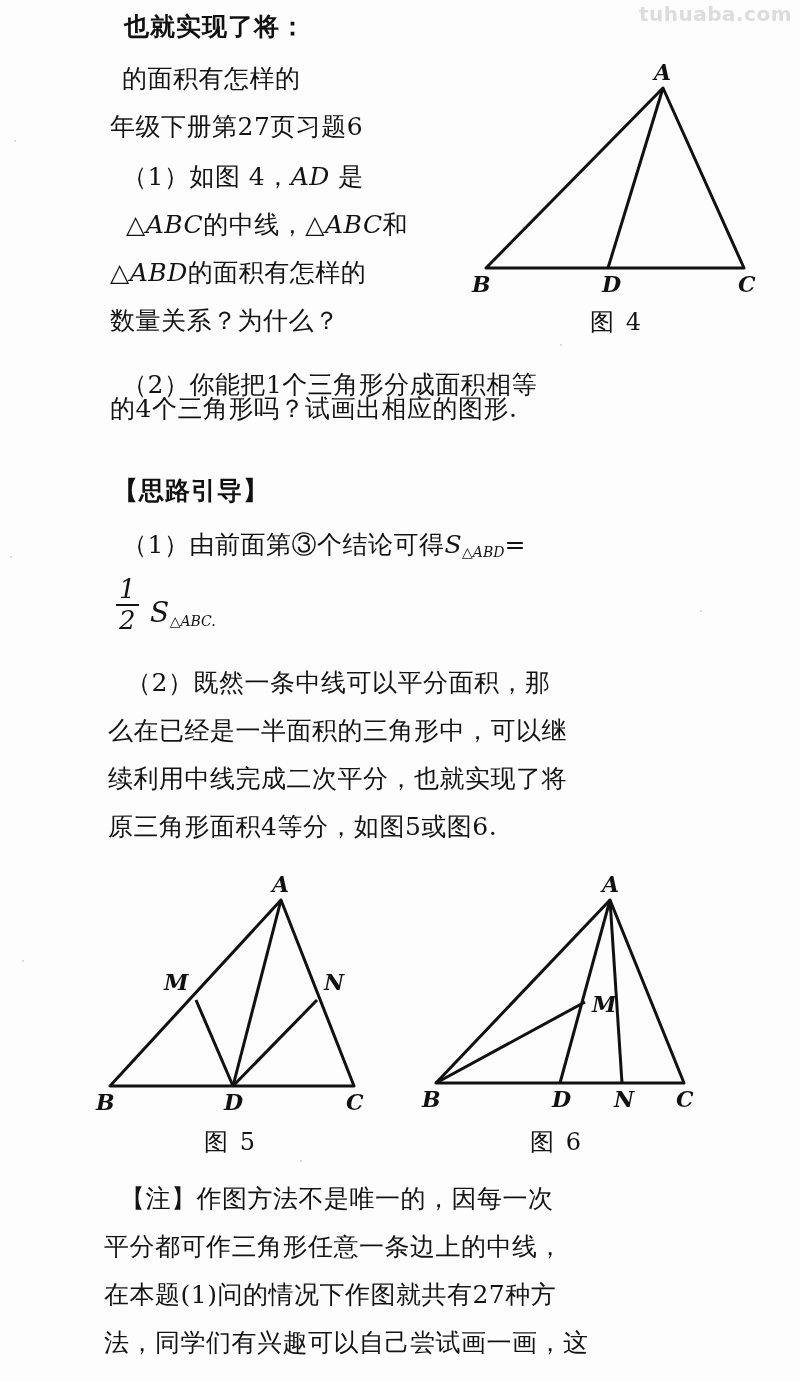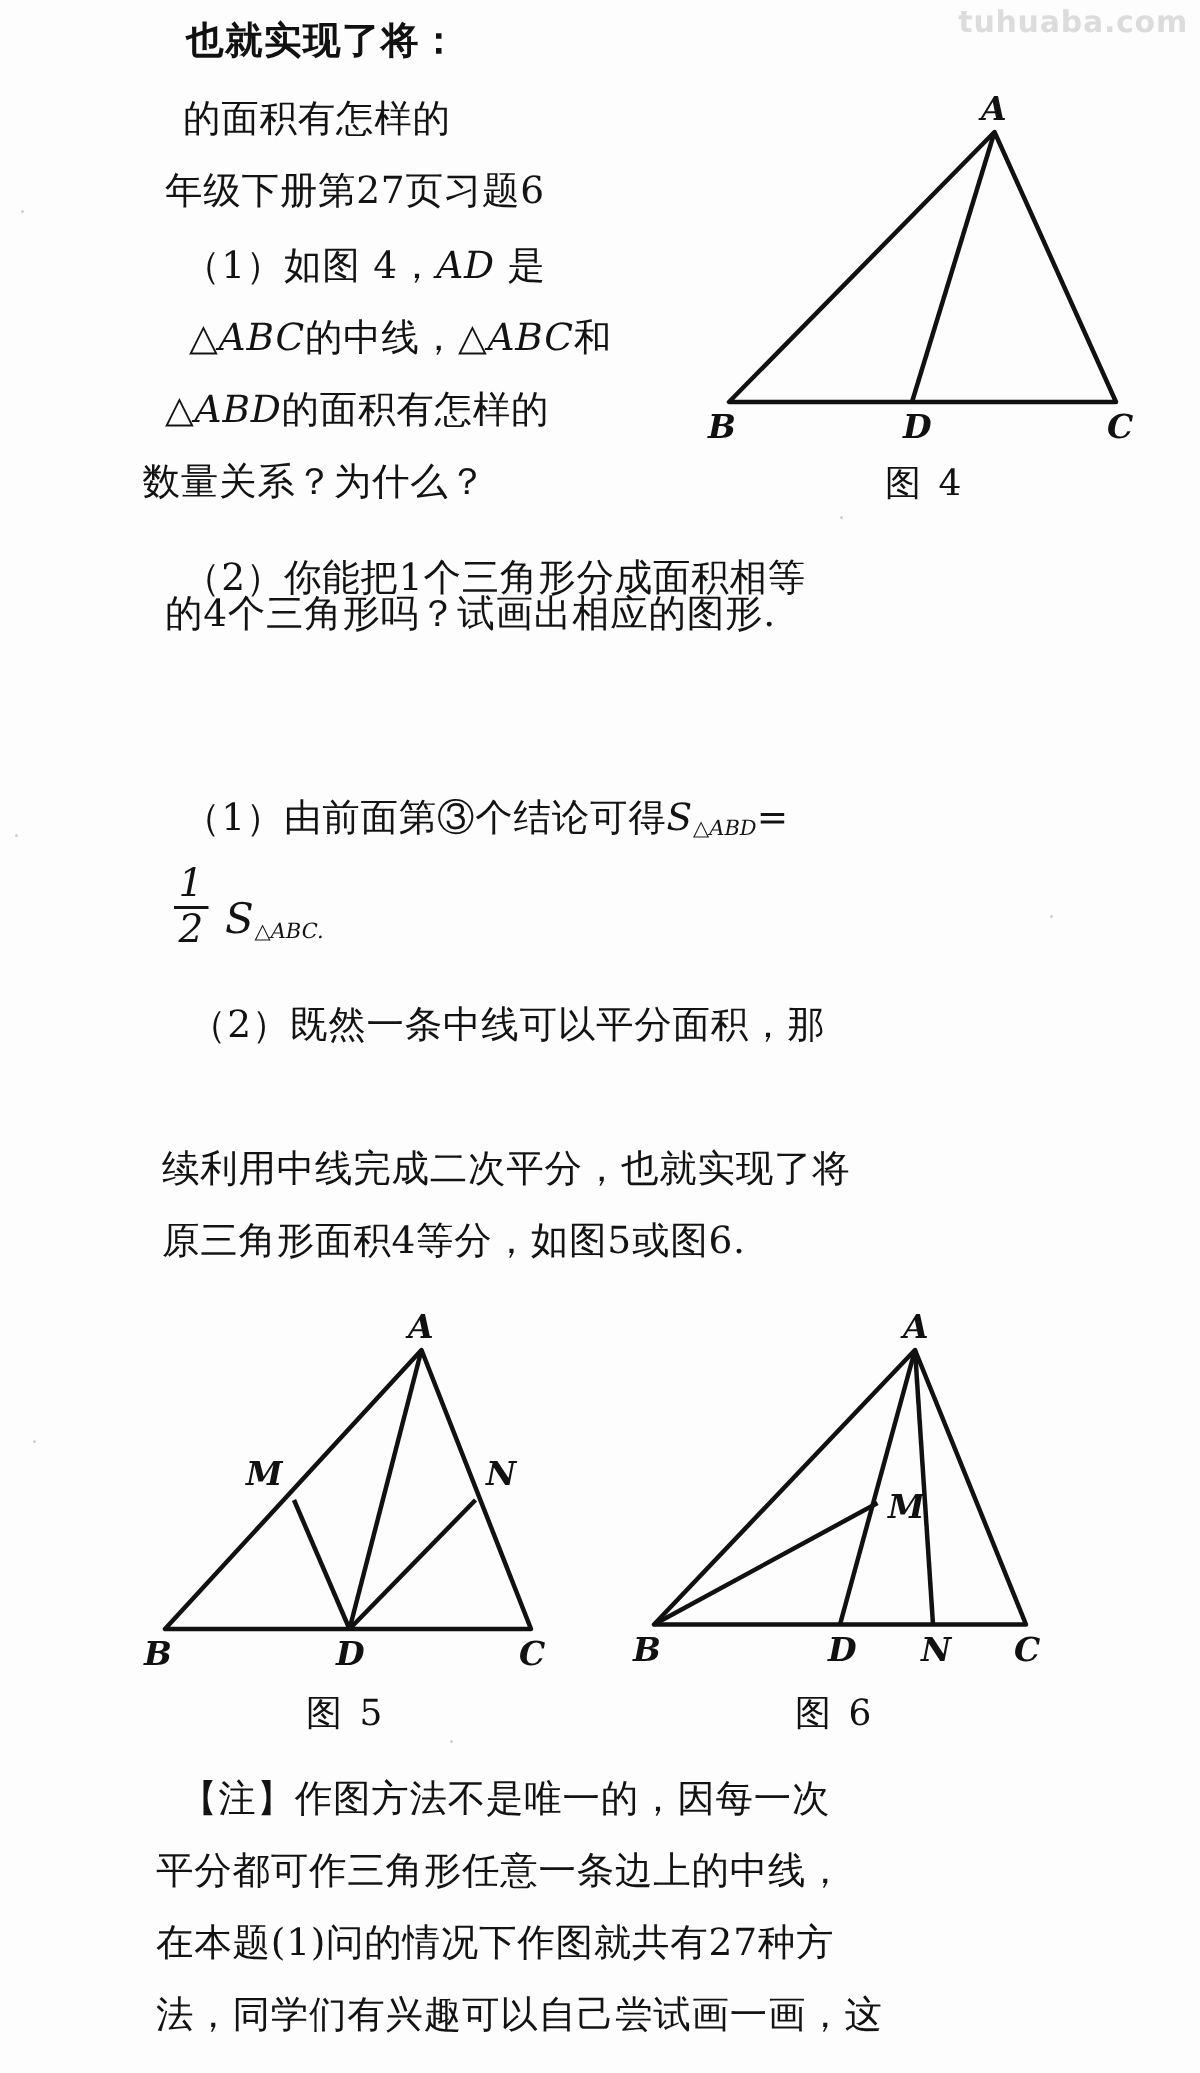--- a/index.html
+++ b/index.html
@@ -121,41 +121,43 @@
   </div>
 
   <div class="ln" style="left:110px; top:208px;margin-left:16px;">
     <span>△</span><span class="math-i">ABC</span><span>的中线，△</span><span class="math-i">ABC</span><span>和</span>
   </div>
 
   <div class="ln" style="left:110px; top:256px;">
     <span>△</span><span class="math-i">ABD</span><span>的面积有怎样的</span>
   </div>
 
-  <div class="ln" style="left:95px; top:304px;">数量关系？为什么？</div>
+  <div class="ln" style="left:110px; top:304px;">数量关系？为什么？</div>
 
   <div class="ln" style="left:122px; top:368px;">（2）你能把1个三角形分成面积相等</div>
   <div class="ln" style="left:110px; top:392px;">的4个三角形吗？试画出相应的图形.</div>
 
+  <div class="heading" style="left:113px; top:474px;">【思路引导】</div>
 
   <div class="ln" style="left:122px; top:528px;">
     <span>（1）由前面第③个结论可得</span><span class="math-i">S</span><span class="sub">△ABD</span><span>=</span>
   </div>
 
   <div class="frac" style="left:116px; top:576px;">
     <span class="num">1</span>
     <span class="bar"></span>
     <span class="den">2</span>
   </div>
 
   <div class="ln" style="left:150px; top:596px;">
     <span class="math-i" style="font-size:28px;">S</span><span class="sub">△ABC.</span>
   </div>
 
   <div class="ln" style="left:126px; top:666px;">（2）既然一条中线可以平分面积，那</div>
+  <div class="ln" style="left:108px; top:714px;">么在已经是一半面积的三角形中，可以继</div>
   <div class="ln" style="left:108px; top:762px;">续利用中线完成二次平分，也就实现了将</div>
   <div class="ln" style="left:108px; top:810px;">原三角形面积4等分，如图5或图6.</div>
 
   <div class="figwrap" style="left:468px; top:66px;">
     <svg width="310" height="225" viewBox="0 0 310 225">
       <polygon points="18,202 276,202 195,22" fill="none" stroke="#111" stroke-width="3" stroke-linejoin="round"></polygon>
       <line x1="195" y1="22" x2="140" y2="202" stroke="#111" stroke-width="3"></line>
       <text x="186" y="14">A</text>
       <text x="4" y="226">B</text>
       <text x="134" y="226">D</text>

